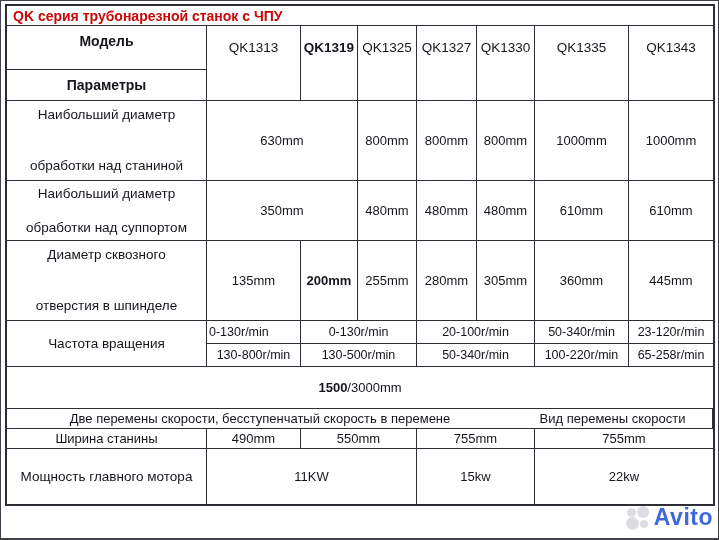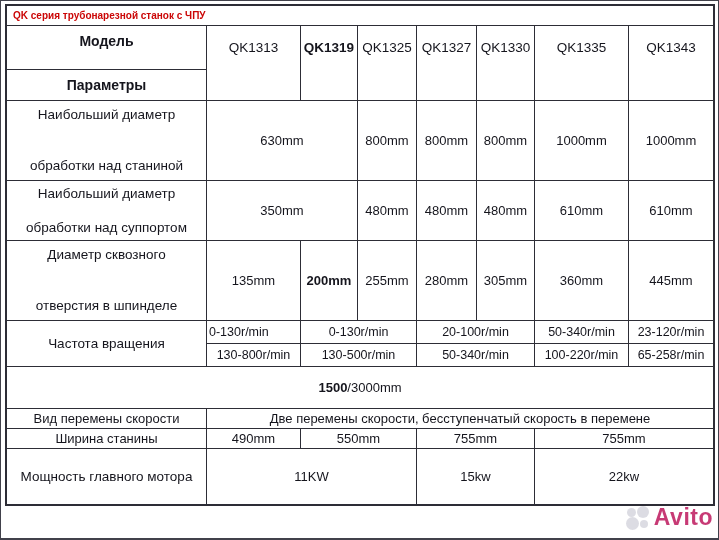--- a/index.html
+++ b/index.html
@@ -23,21 +23,21 @@
   .cell.last{border-right:none;}
   .lbl{font-weight:normal;font-size:13.5px;flex-direction:column;line-height:21px;}
   .lbl.wide-gap{line-height:38px;}
   
   .wL{width:200px;gap:13px;} .w1{width:94px;} .w2{width:57px;} .w3{width:59px;}
   .w4{width:60px;} .w5{width:58px;} .w6{width:94px;} .w7{flex:1;}
   .w12{width:151px;} .w23{width:116px;} .w45{width:118px;} .w123{width:210px;} .wAll{flex:1;}
   
   .title-row{height:20px;display:flex;align-items:center;padding-left:6px;
     box-sizing:border-box;border-bottom:1.5px solid #2d2d36;}
-  .title-row span{font-weight:bold;font-size:10px;color:#cb0606;white-space:nowrap;}
+  .title-row span{font-weight:bold;font-size:14px;color:#cb0606;white-space:nowrap;}
   
   .hdr{height:74px;}
   .hdr-left{flex-direction:column;padding:0;justify-content:stretch;align-items:stretch;display:flex;}
   .hdr-left .half{flex:1;display:flex;align-items:center;justify-content:center;
     font-weight:bold;font-size:14px;box-sizing:border-box;}
   .hdr-left .half.bottom{border-top:1.5px solid #2d2d36;}
   .model{align-items:flex-start;padding-top:14px;font-size:13.5px;}
   .model.bold{font-weight:bold;}
   
   .r1{height:80px;} .r2{height:60px;} .r3{height:80px;} .r4{height:46px;}
@@ -50,21 +50,21 @@
   .sub-row .cell.left-align{justify-content:flex-start;padding-left:2px;}
   .small-row .cell{font-size:13px;}
   
   .watermark{position:absolute;right:5px;bottom:7px;display:flex;align-items:center;opacity:0.85;}
   .avito-logo{position:relative;width:24px;height:24px;margin-right:4px;}
   .avito-logo i{position:absolute;border-radius:50%;background:#d7d7df;display:block;}
   .dot-a{width:9px;height:9px;left:1px;top:2px;}
   .dot-b{width:12px;height:12px;left:11px;top:0px;}
   .dot-c{width:13px;height:13px;left:0px;top:11px;}
   .dot-d{width:8px;height:8px;left:14px;top:14px;}
-  .avito-text{font-size:23px;font-weight:bold;color:#be185d;letter-spacing:0.5px;}
+  .avito-text{font-size:23px;font-weight:bold;color:#1d4ed8;letter-spacing:0.5px;}
 </style>
 </head>
 <body>
 
 <div class="page">
   <div class="spec-table">
 
     <div class="title-row">
       <span>QK серия трубонарезной станок с ЧПУ</span>
     </div>
@@ -146,22 +146,22 @@
     </div>
 
     <div class="trow r5">
       <div class="cell wAll last">
         <span class="bold">1500</span>
           <span>/3000mm</span>
       </div>
     </div>
 
     <div class="trow r6 small-row">
+      <div class="cell wAll last">Две перемены скорости, бесступенчатый скорость в перемене</div>
       <div class="cell wL lbl" style="line-height:18px;">Вид перемены скорости</div>
-      <div class="cell wAll last">Две перемены скорости, бесступенчатый скорость в перемене</div>
     </div>
 
     <div class="trow r7 small-row">
       <div class="cell wL lbl" style="line-height:18px;">Ширина станины</div>
       <div class="cell w1">490mm</div>
       <div class="cell w23">550mm</div>
       <div class="cell w45">755mm</div>
       <div class="cell w7 last">755mm</div>
     </div>
 

